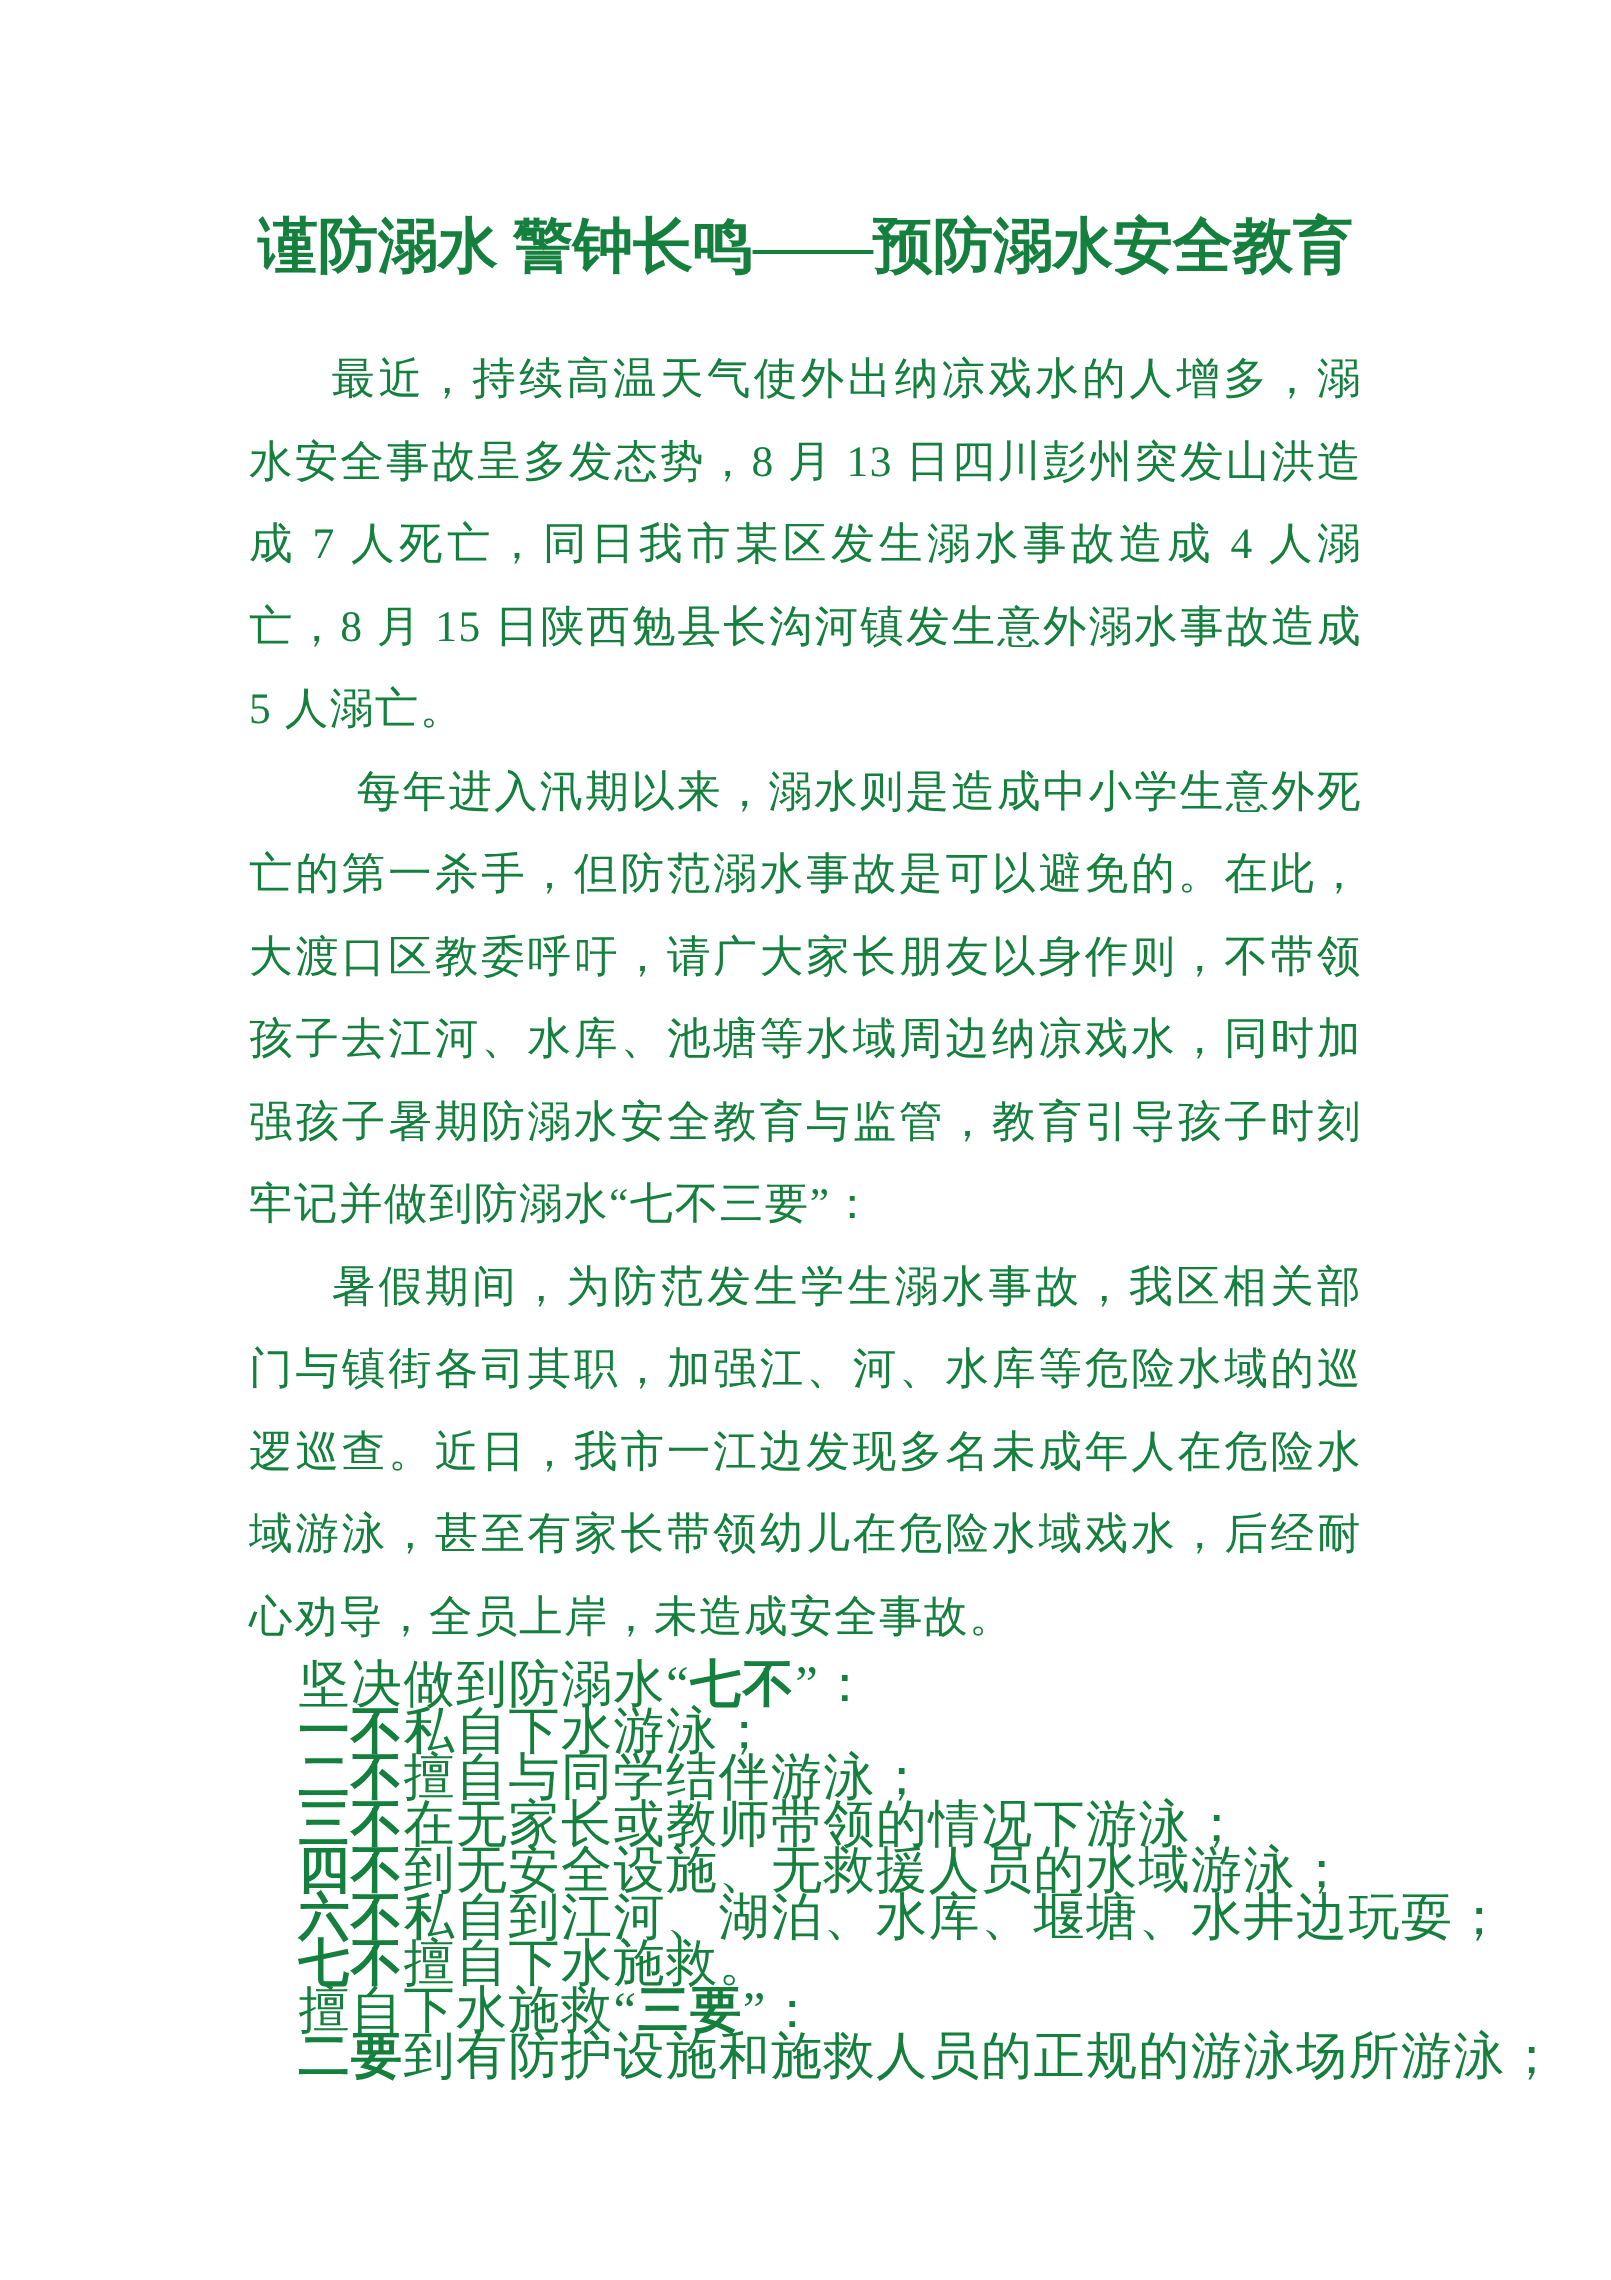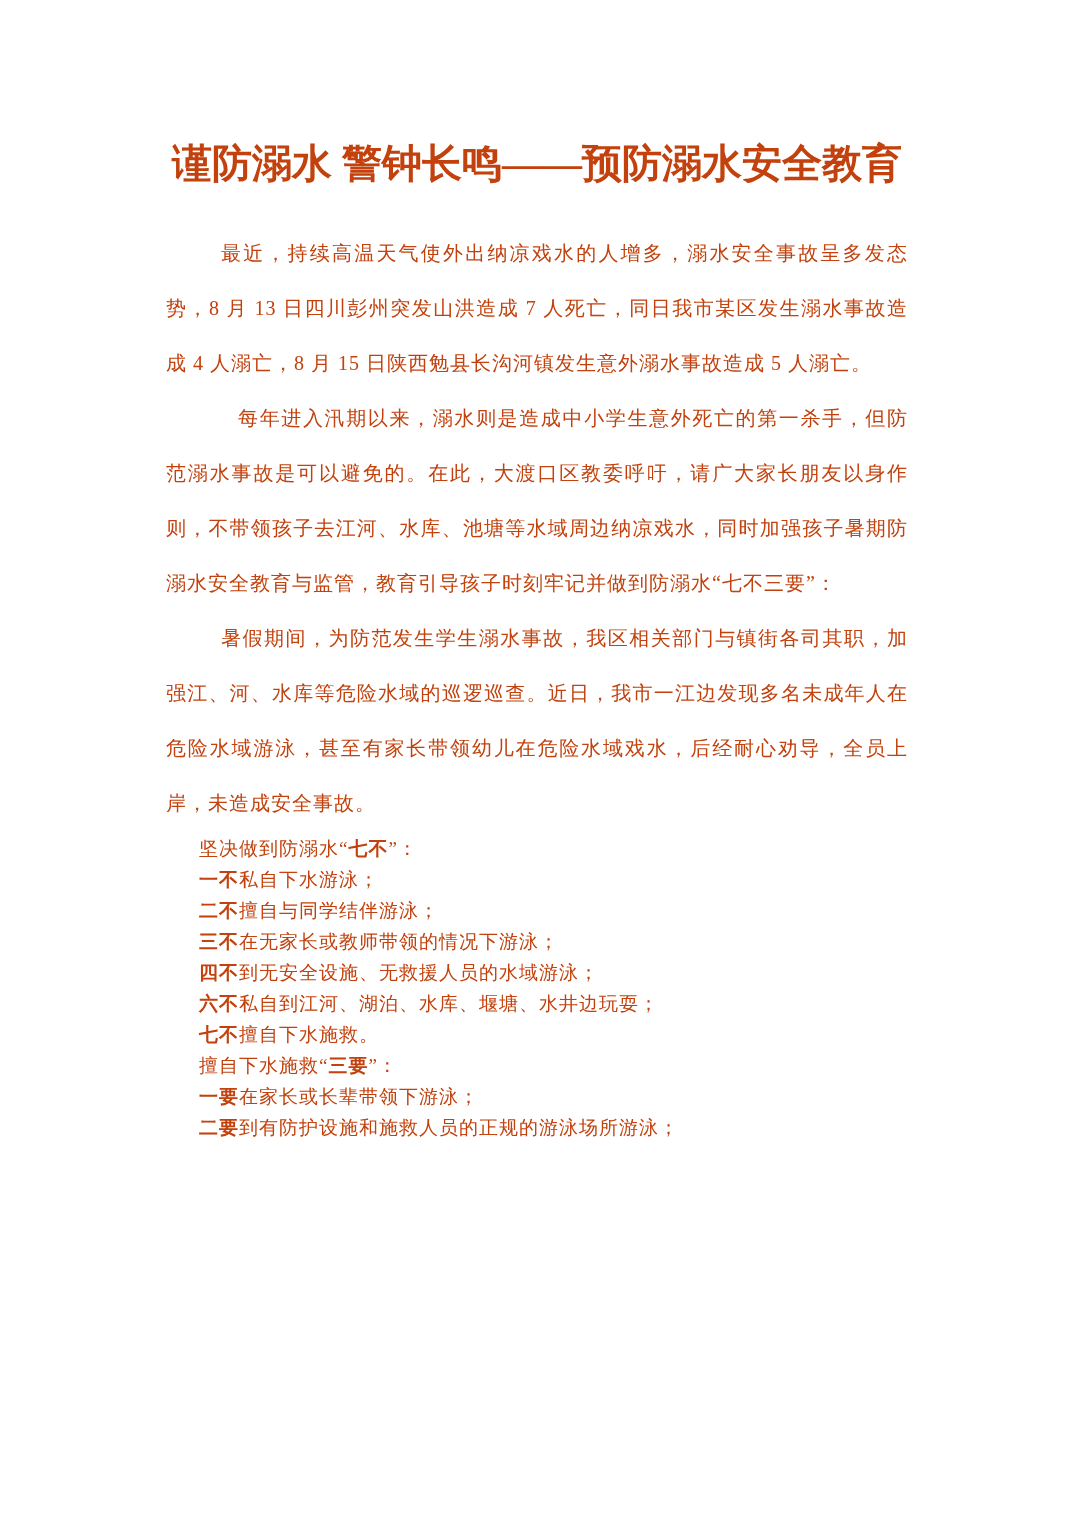--- a/index.html
+++ b/index.html
@@ -1,49 +1,49 @@
 <!DOCTYPE html>
 <html><head>
 <meta charset="utf-8">
 <style>
   html, body { margin: 0; padding: 0; background: #ffffff; }
   .page {
     position: relative;
     width: 1074px;
     height: 1520px;
     background: #ffffff;
-    color: #c2410c;
+    color: #15803d;
     font-family: "Liberation Serif", serif;
     overflow: hidden;
     margin: 0 auto;
   }
   .content {
     padding: 138px 166px 0 166px;
   }
   .doc-title {
     font-size: 40px;
     font-weight: bold;
     text-align: center;
     line-height: 52px;
     margin: 0 0 36px 0;
     white-space: nowrap;
     letter-spacing: 0;
   }
   .para {
-    font-size: 20px;
+    font-size: 29px;
     line-height: 55px;
     text-align: justify;
     margin: 0;
     letter-spacing: 1px;
   }
   .indent-2 { text-indent: 55px; }
   .indent-3 { text-indent: 72px; }
   .rules {
     margin: 2px 0 0 33px;
-    font-size: 19px;
+    font-size: 34px;
     line-height: 31px;
     letter-spacing: 1px;
   }
   .rule-line { white-space: nowrap; }
   .rule-line .b { font-weight: bold; }
 </style>
 </head>
 <body>
 
 <div class="page">
@@ -67,20 +67,19 @@
 
       <div class="rule-line"><span class="b">四不</span><span>到无安全设施、无救援人员的水域游泳；</span></div>
 
 
       <div class="rule-line"><span class="b">六不</span><span>私自到江河、湖泊、水库、堰塘、水井边玩耍；</span></div>
 
       <div class="rule-line"><span class="b">七不</span><span>擅自下水施救。</span></div>
 
       <div class="rule-line"><span>擅自下水施救“</span><span class="b">三要</span><span>”：</span></div>
 
-      <div class="rule-line"><span class="b">一要</span><span>在家长或长辈带领下游泳；</span></div>
 
       <div class="rule-line"><span class="b">二要</span><span>到有防护设施和施救人员的正规的游泳场所游泳；</span></div>
 
 
     </div>
   </div>
 </div>
 
 </body></html>

